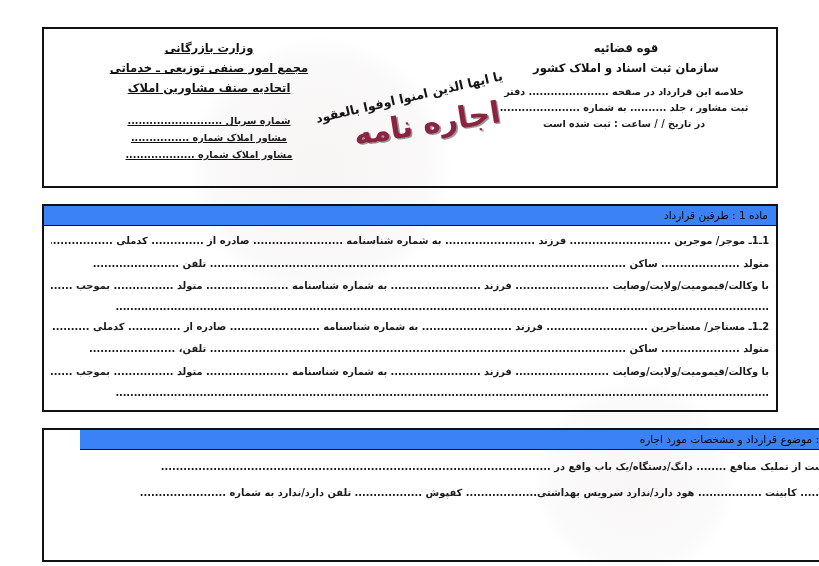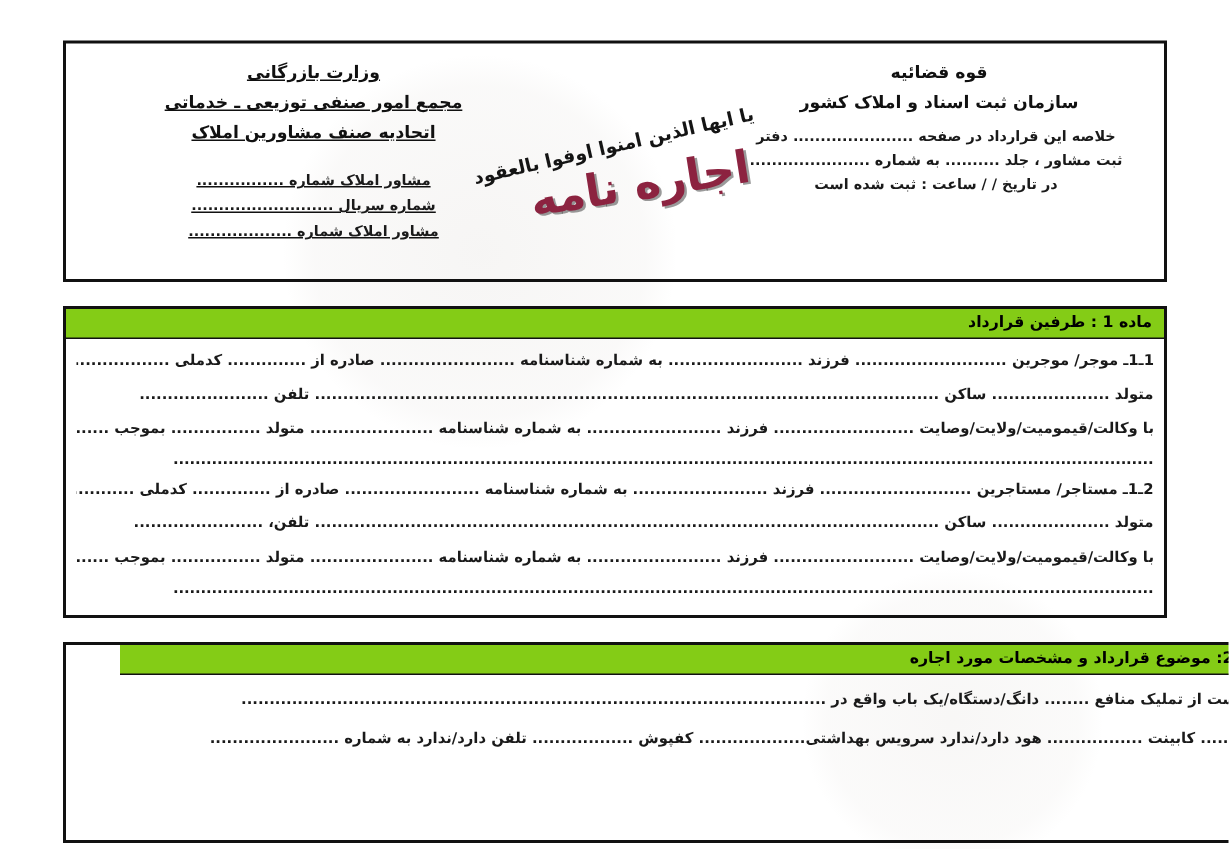--- a/index.html
+++ b/index.html
@@ -156,27 +156,27 @@
   }
   #section-2 {
     left: 42px;
     top: 428px;
     width: 816px;
     height: 134px;
     padding-left: 36px;
   }
 
   .sec-head {
-    background: #84cc16;
+    background: #3b82f6;
     border-bottom: 1.5px solid #111111;
     height: 20px;
     line-height: 19px;
     padding: 0 8px;
     font-size: 10.5px;
-    font-weight: bold;
+    font-weight: normal;
     color: #000000;
     white-space: nowrap;
     overflow: hidden;
   }
 
   .sec-body {
     padding: 4px 7px 0 7px;
   }
 
   .fld-line {
@@ -211,22 +211,22 @@
       <div class="hdr-sub">خلاصه این قرارداد در صفحه ...................... دفتر</div>
       <div class="hdr-sub">ثبت مشاور ، جلد .......... به شماره ......................</div>
       <div class="hdr-sub">در تاریخ    /    /       ساعت   :     ثبت شده است</div>
     </div>
 
     <div class="hdr-col" id="hdr-left">
       <div class="hdr-strong">وزارت بازرگانی</div>
       <div class="hdr-strong">مجمع امور صنفی توزیعی ـ خدماتی</div>
       <div class="hdr-strong">اتحادیه صنف مشاورین املاک</div>
       <div class="hdr-serials">
+        <div class="hdr-serial-line">شماره سریال ..........................</div>
         <div class="hdr-serial-line">مشاور املاک شماره  ................</div>
-        <div class="hdr-serial-line">شماره سریال ..........................</div>
         <div class="hdr-serial-line">مشاور املاک شماره  ...................</div>
       </div>
     </div>
 
   </div>
 </div>
 
 <div id="title-group">
   <div id="verse">یا ایها الذین امنوا اوفوا بالعقود</div>
   <div id="doc-title">اجاره نامه</div>

